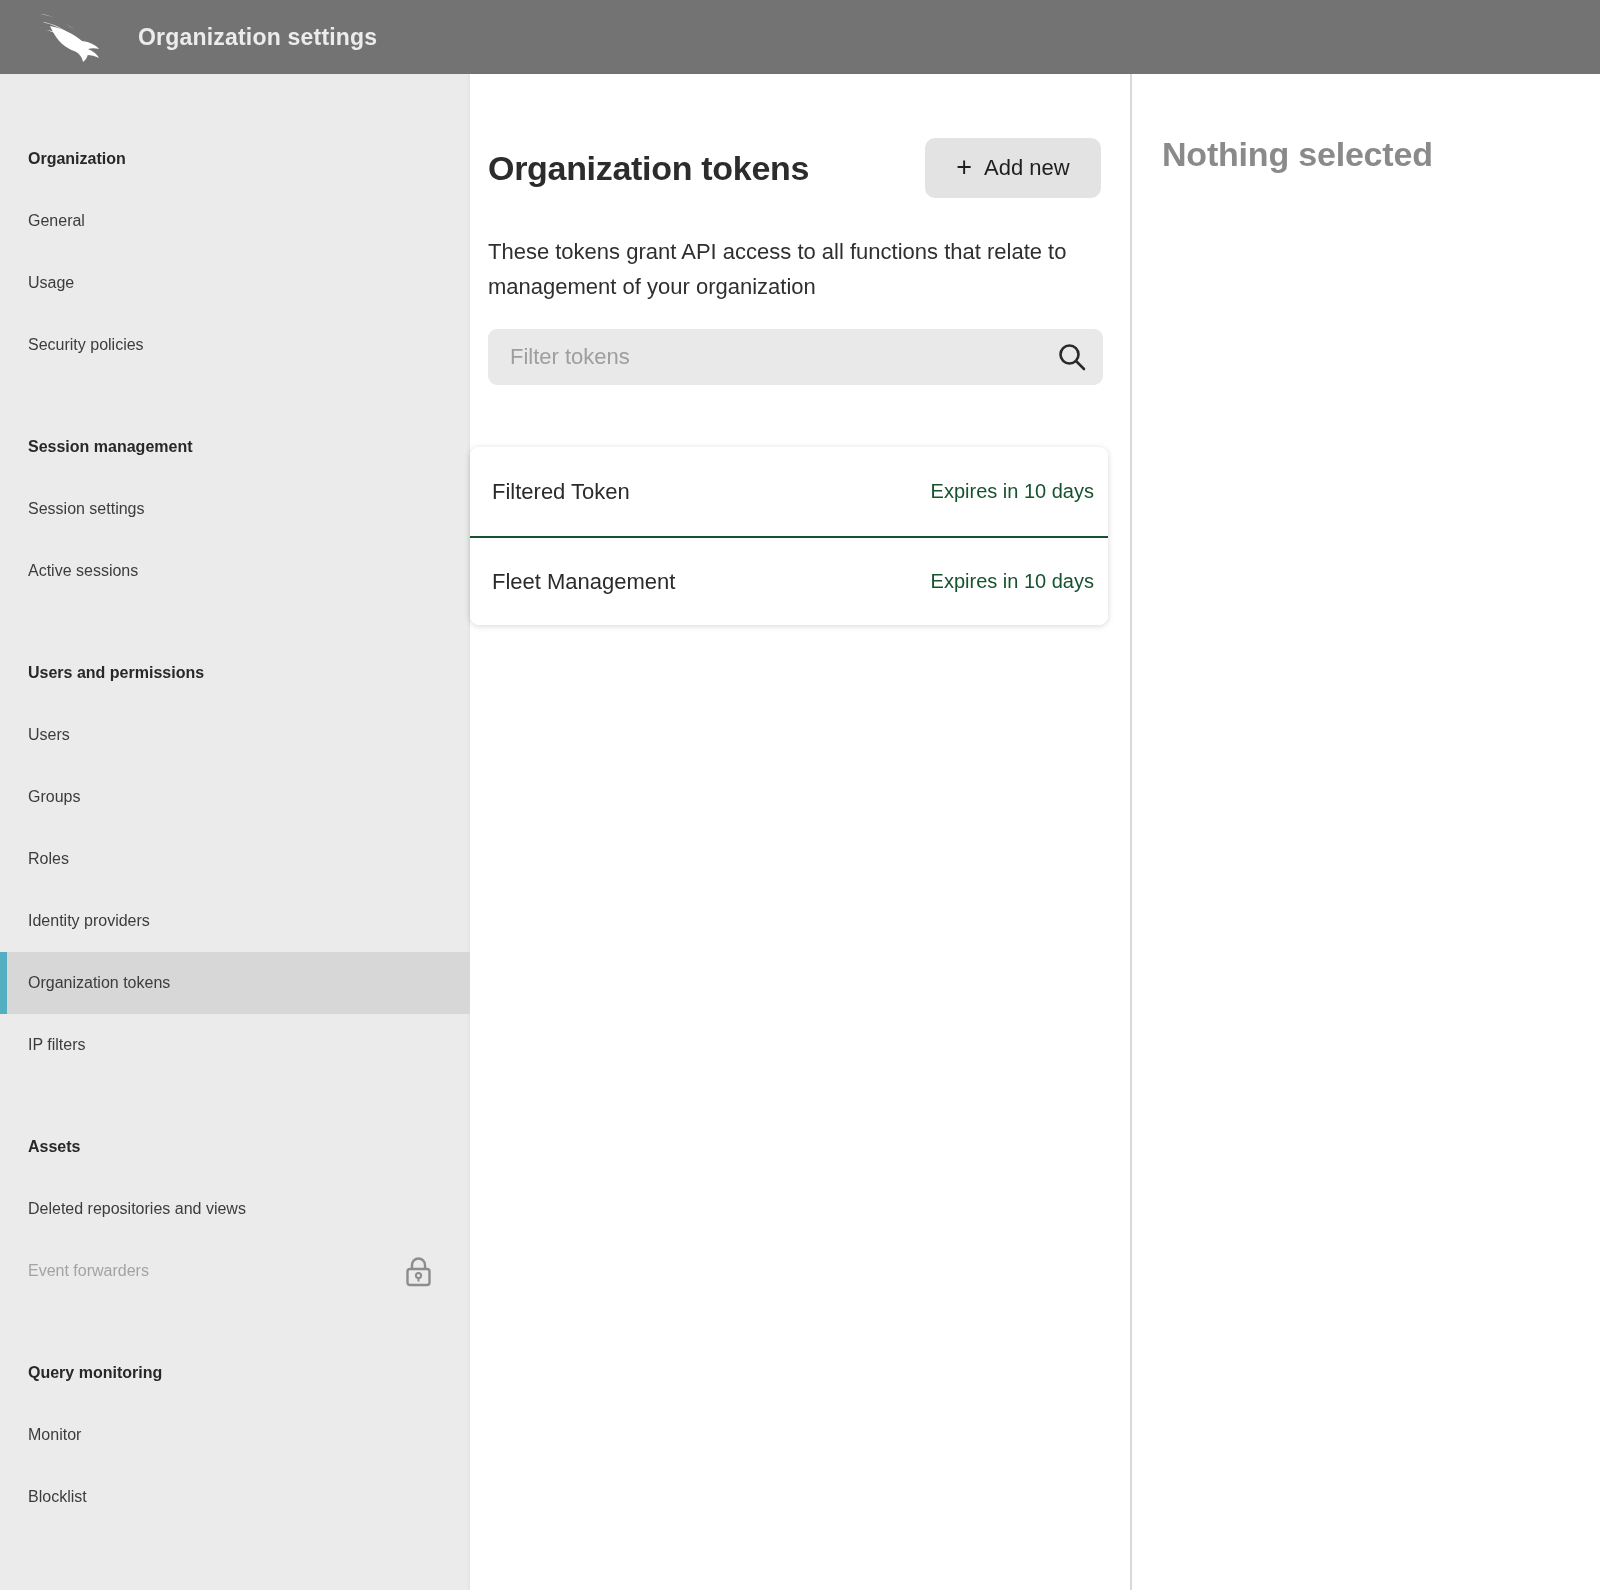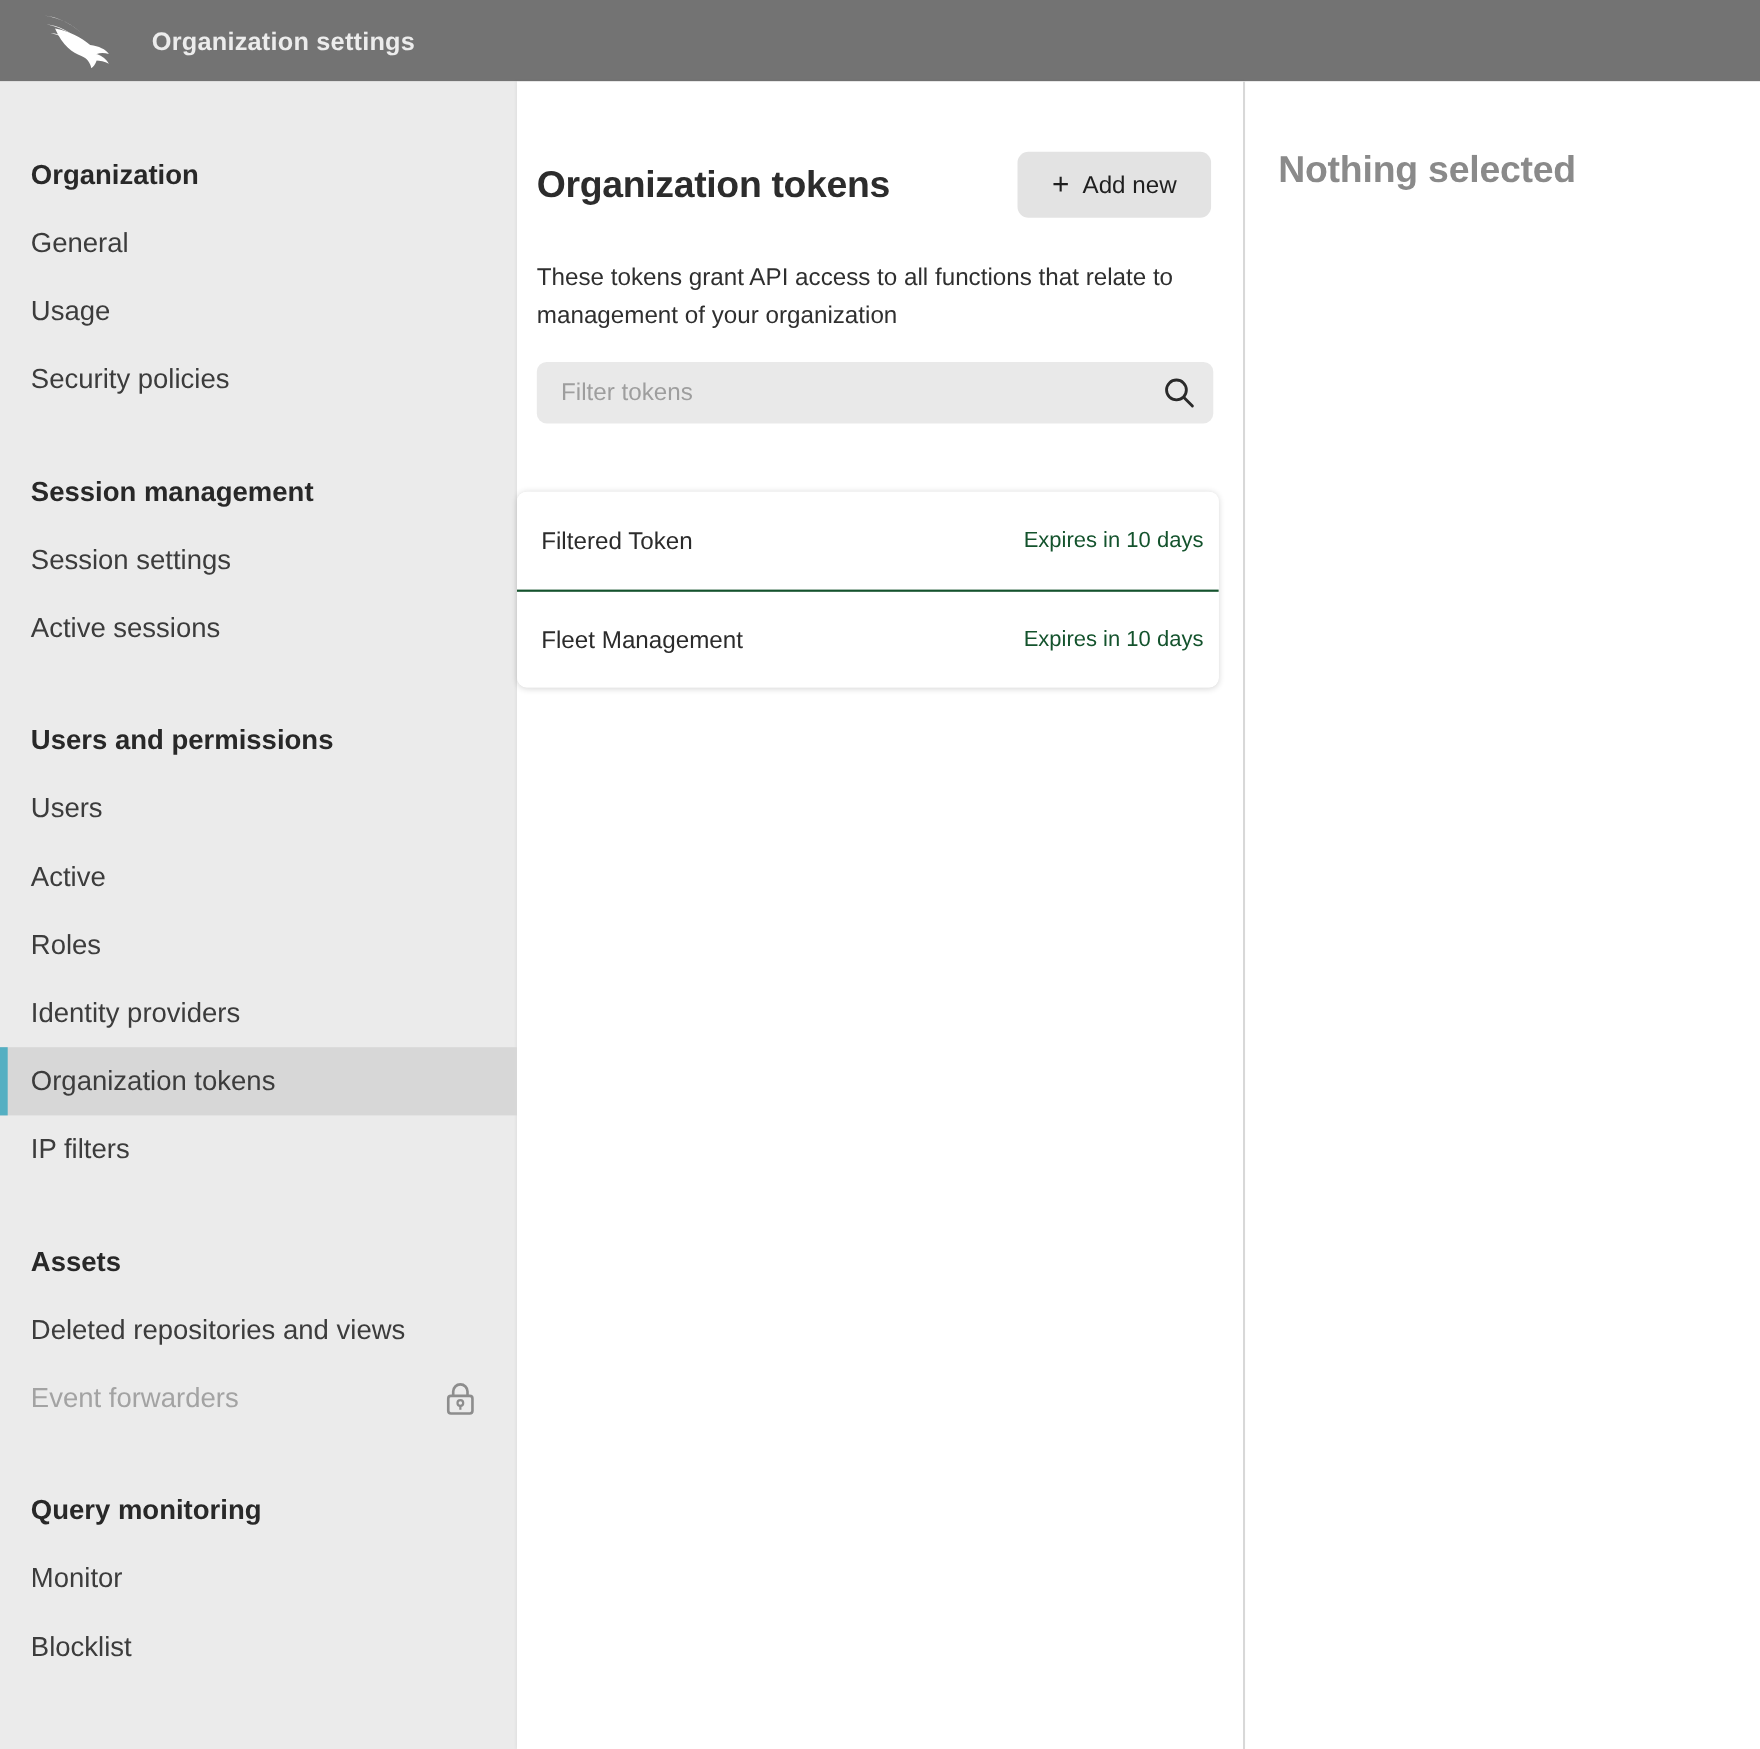--- a/index.html
+++ b/index.html
@@ -44,21 +44,21 @@
     background: #ebebeb;
     padding-top: 54px;
     overflow: hidden;
   }
   .nav { list-style: none; }
   .nav li {
     height: 62px;
     display: flex;
     align-items: center;
     padding-left: 28px;
-    font-size: 25px;
+    font-size: 16px;
     color: #3c3c3c;
     cursor: pointer;
     position: relative;
   }
   .nav li.section-header {
     font-weight: 700;
     color: #282828;
     cursor: default;
   }
   .nav li.section-gap { margin-top: 40px; text-align: right; }
@@ -217,21 +217,21 @@
       <li>General</li>
       <li>Usage</li>
       <li>Security policies</li>
 
       <li class="section-header section-gap">Session management</li>
       <li>Session settings</li>
       <li>Active sessions</li>
 
       <li class="section-header section-gap">Users and permissions</li>
       <li>Users</li>
-      <li>Active</li>
+      <li>Groups</li>
       <li>Roles</li>
       <li>Identity providers</li>
       <li class="selected">Organization tokens</li>
       <li>IP filters</li>
 
       <li class="section-header section-gap">Assets</li>
       <li>Deleted repositories and views</li>
       <li class="disabled">
         <span>Event forwarders</span>
         <svg class="lock-icon" viewBox="0 0 27 31" fill="none" aria-hidden="true">

